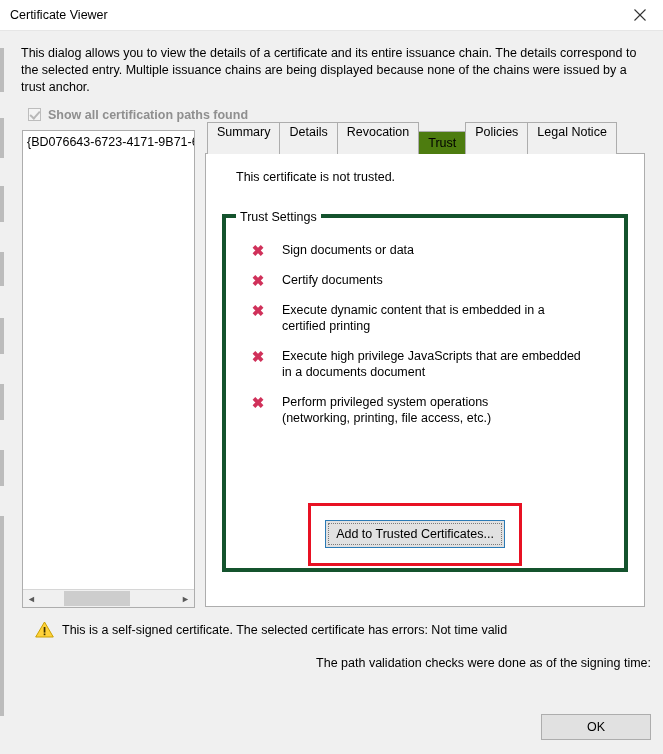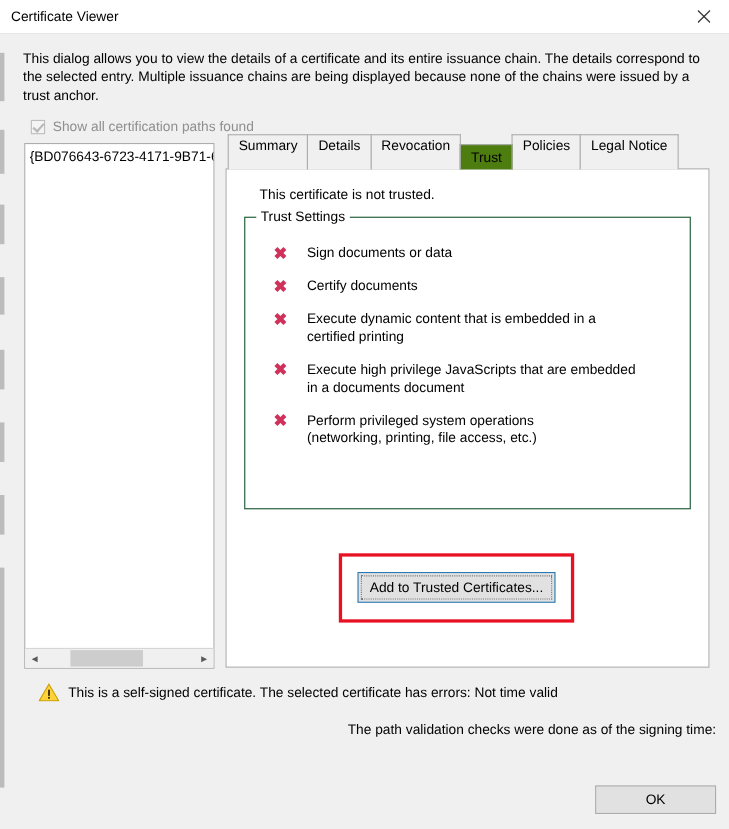--- a/index.html
+++ b/index.html
@@ -54,23 +54,23 @@
 
   .intro-text {
     font-size: 12.5px;
     line-height: 17px;
     padding: 14px 10px 6px 9px;
     color: #000;
   }
 
   .checkbox-row {
     display: flex;
-    align-items: center;
     padding: 6px 0 8px 16px;
     color: #8a8a8a;
+    font-weight: bold;
   }
   .checkbox-box {
     width: 13px;
     height: 13px;
     border: 1px solid #bdbdbd;
     background: #f4f4f4;
     margin-right: 7px;
     position: relative;
     box-sizing: border-box;
   }
@@ -194,24 +194,24 @@
     padding: 0;
   }
 
   .trust-status {
     font-size: 12.5px;
     padding: 16px 0 0 30px;
   }
 
   
   .groupbox {
-    margin: 13px 16px 0 16px;
-    border: 1px solid #14532d;
-    position: relative;
-    height: 266px;
+    margin: 30px 16px 0 16px;
+    border: 4px solid #14532d;
+    position: relative;
+    height: 358px;
     box-sizing: border-box;
   }
   .groupbox-title {
     position: absolute;
     top: -8px;
     left: 10px;
     background: #fff;
     padding: 0 4px;
     font-size: 12.5px;
     color: #000;

